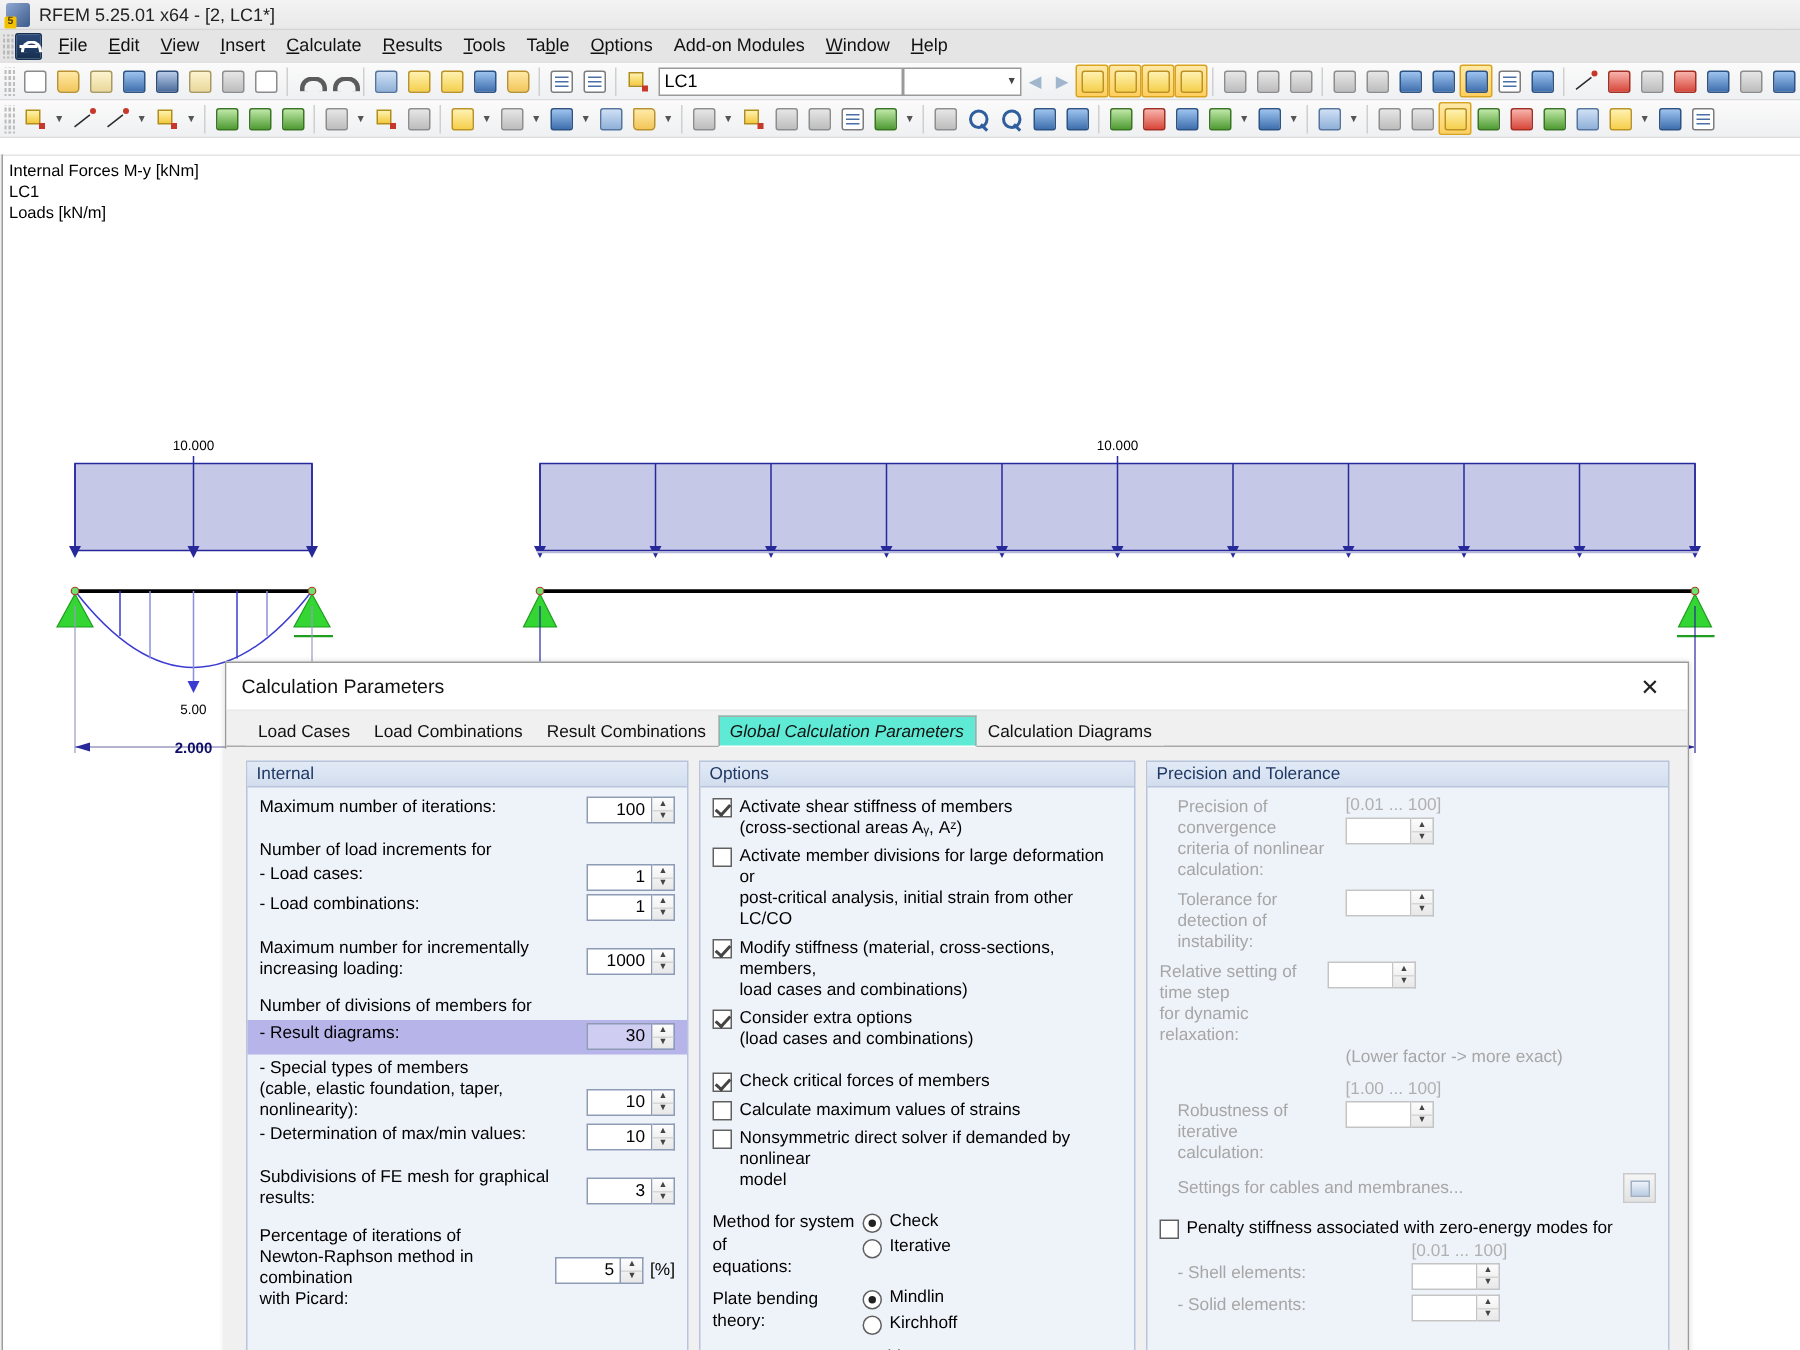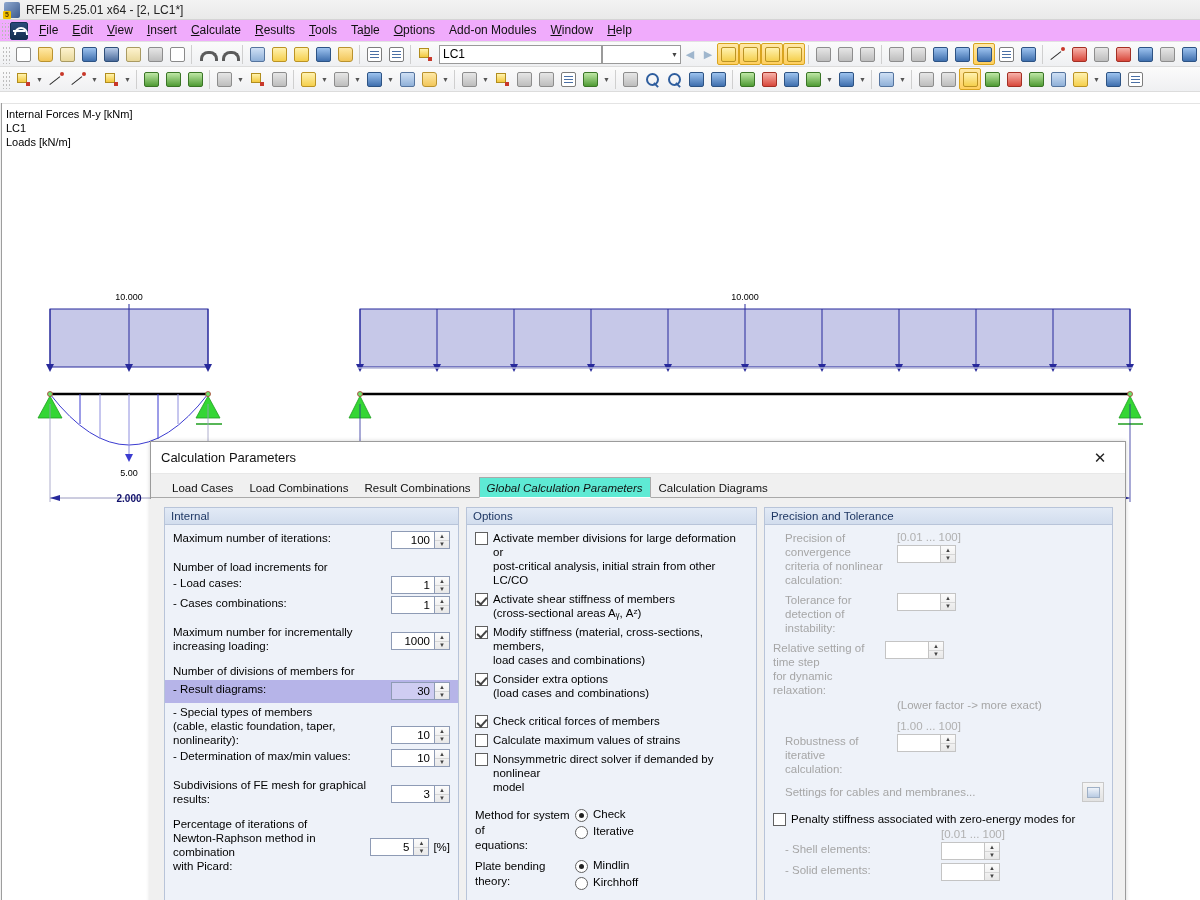--- a/index.html
+++ b/index.html
@@ -27,21 +27,21 @@
   }
   #titlebar .appicon:after{
     content:"5";position:absolute;left:-1px;bottom:-1px;
     width:8px;height:8px;font-size:7px;line-height:8px;text-align:center;
     background:#f2c200;color:#553b00;border-radius:1px;font-weight:bold;
   }
   #titlebar .tt{font-size:12px;color:#222;}
 
   
   #menubar{
-    height:22px;background:#f0abfc;border-bottom:1px solid #e2e2e2;
+    height:22px;background:#e5e5e5;border-bottom:1px solid #e2e2e2;
     display:flex;align-items:center;padding-left:2px;
   }
   #menubar .griphandle{
     width:7px;height:16px;flex:none;
     background-image:radial-gradient(#b9b9b9 1px, transparent 1px);
     background-size:3px 4px;background-position:2px 2px;
   }
   #menubar .menuicon{
     width:18px;height:18px;margin:0 4px 0 1px;flex:none;
     background:linear-gradient(#2c4a7c,#16304f);
@@ -719,21 +719,21 @@
           <div class="spinwrap">
             <div class="spinbox">1</div>
             <div class="spinbtns">
                 <i>▲</i>
                 <i>▼</i>
               </div>
           </div>
         </div>
 
         <div class="row">
-          <div class="lbl">- Cases combinations:</div>
+          <div class="lbl">- Load combinations:</div>
           <div class="spinwrap">
             <div class="spinbox">1</div>
             <div class="spinbtns">
                 <i>▲</i>
                 <i>▼</i>
               </div>
           </div>
         </div>
 
         <div class="gap"></div>
@@ -822,29 +822,29 @@
         </div>
 
       </div>
     </div>
 
     <div class="panel" id="panel-options">
       <div class="phead">Options</div>
       <div class="pbody">
 
         <div class="chk">
+          <span class="box16 checked"></span>
+          <span class="ctext" style="white-space:pre-line">Activate shear stiffness of members
+(cross-sectional areas Aᵧ, Aᶻ)</span>
+        </div>
+
+        <div class="chk">
           <span class="box16"></span>
           <span class="ctext" style="white-space:pre-line">Activate member divisions for large deformation or
 post-critical analysis, initial strain from other LC/CO</span>
-        </div>
-
-        <div class="chk">
-          <span class="box16 checked"></span>
-          <span class="ctext" style="white-space:pre-line">Activate shear stiffness of members
-(cross-sectional areas Aᵧ, Aᶻ)</span>
         </div>
 
         <div class="chk">
           <span class="box16 checked"></span>
           <span class="ctext" style="white-space:pre-line">Modify stiffness (material, cross-sections, members,
 load cases and combinations)</span>
         </div>
 
         <div class="chk">
           <span class="box16 checked"></span>

